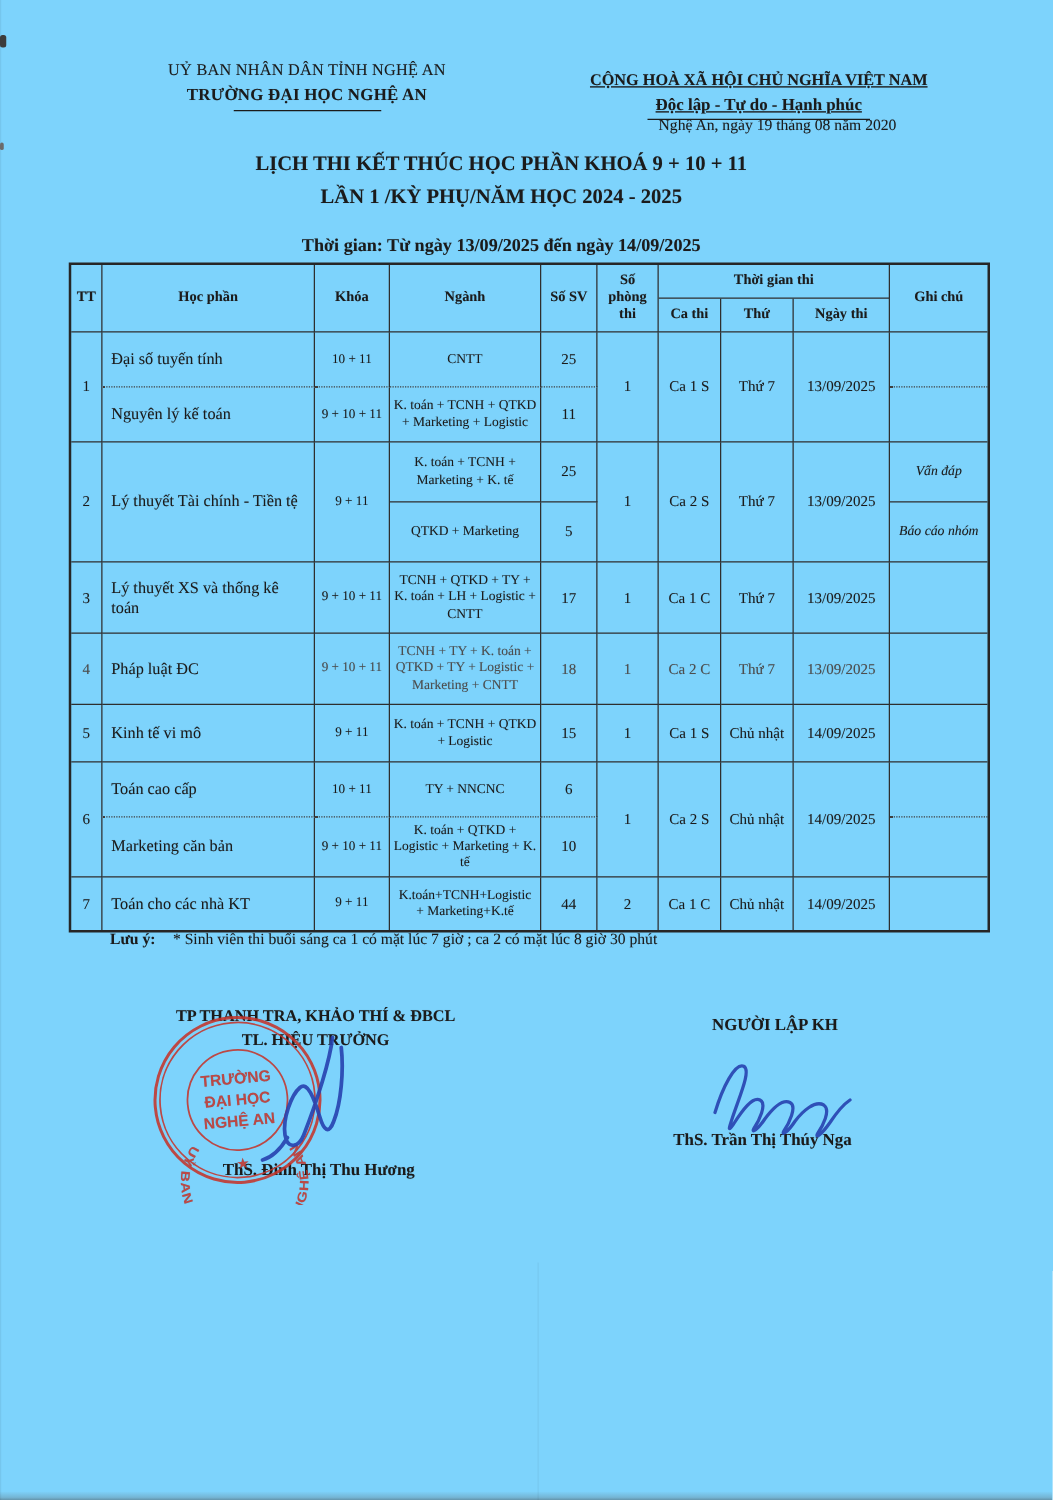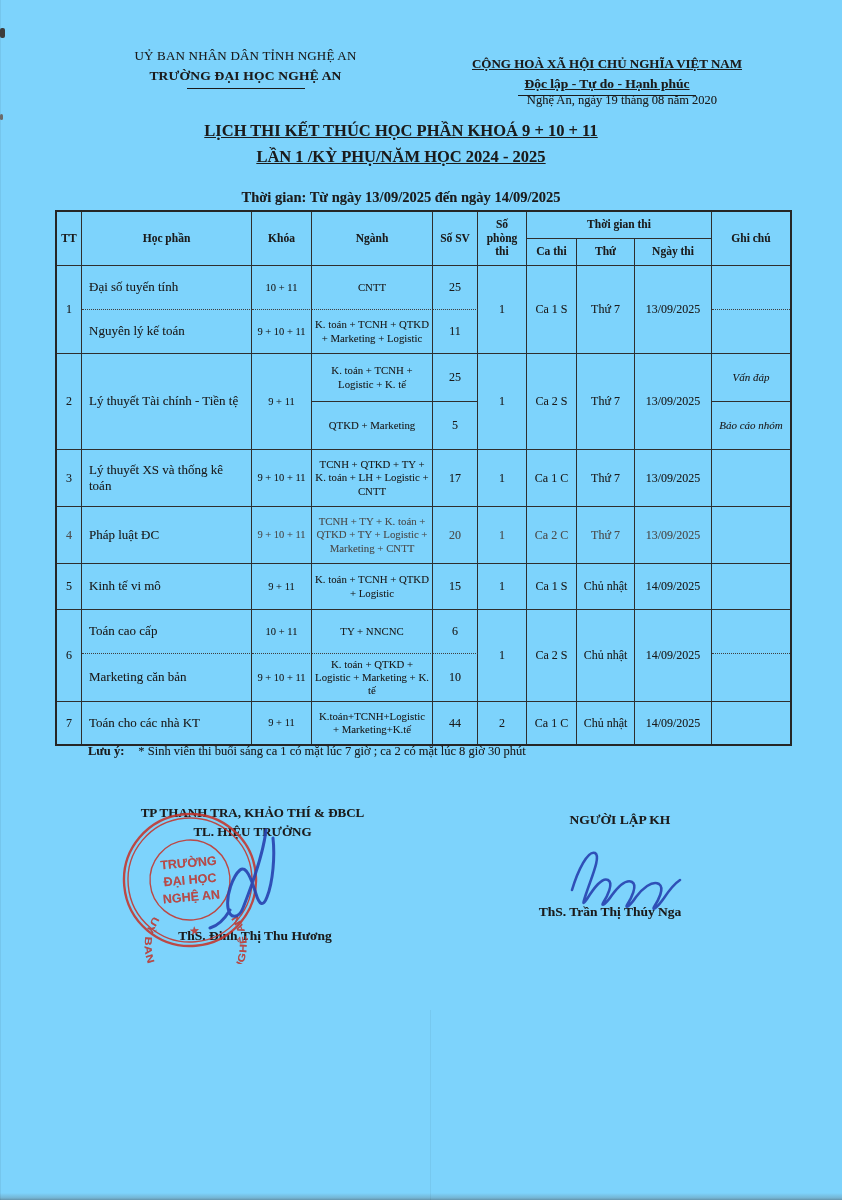--- a/index.html
+++ b/index.html
@@ -10,21 +10,21 @@
   .ctr{text-align:center;}
   
   .org-left{left:108px;top:46px;width:275px;font-size:13px;letter-spacing:.2px;line-height:1.55;}
   .org-left .l2{font-size:13.5px;font-weight:bold;}
   .uline{display:block;margin:1px auto 0;border-bottom:1.4px solid #1b1b1b;}
   .org-right{left:462px;top:54px;width:290px;line-height:1.5;text-decoration:underline;}
   .org-right .l1{font-size:13px;font-weight:bold;}
   .org-right .l2{font-size:13.5px;font-weight:bold;}
   .dateline{left:492px;top:93px;width:260px;font-size:12.5px;}
   .titleblk{left:131px;top:118px;width:540px;line-height:1.55;}
-  .titleblk .t1,.titleblk .t2{font-size:16.5px;font-weight:bold;text-decoration:underline;}
+  .titleblk .t1,.titleblk .t2{font-size:16.5px;font-weight:bold;}
   .titleblk .t3{font-size:14.5px;font-weight:bold;margin-top:17px;}
   
   .tblwrap{left:55px;top:210px;}
   table{border-collapse:separate;border-spacing:0;table-layout:fixed;width:733px;
         border:2.2px solid #262626;}
   th,td{border-right:1.5px solid #2e2e2e;border-bottom:1.5px solid #2e2e2e;
         padding:1px 3px;vertical-align:middle;text-align:center;overflow:hidden;}
   th{font-size:11.5px;font-weight:bold;line-height:1.2;}
   td{font-size:12px;line-height:1.25;}
   td.hp{text-align:left;padding-left:7px;font-size:13px;}
@@ -128,21 +128,21 @@
         <td class="khoa">9 + 10 + 11</td>
         <td class="small">K. toán + TCNH + QTKD + Marketing + Logistic</td>
         <td>11</td>
         <td class="noR"></td>
       </tr>
 
       <tr style="height:48px">
         <td rowspan="2">2</td>
         <td rowspan="2" class="hp">Lý thuyết Tài chính - Tiền tệ</td>
         <td rowspan="2" class="khoa">9 + 11</td>
-        <td class="small">K. toán + TCNH + Logistic + K. tế</td>
+        <td class="small">K. toán + TCNH + Marketing + K. tế</td>
         <td>25</td>
         <td rowspan="2">1</td>
         <td rowspan="2">Ca 2 S</td>
         <td rowspan="2">Thứ 7</td>
         <td rowspan="2">13/09/2025</td>
         <td class="noR it">Vấn đáp</td>
       </tr>
       <tr style="height:48px">
         <td class="small">QTKD + Marketing</td>
         <td>5</td>
@@ -160,21 +160,21 @@
         <td>Thứ 7</td>
         <td>13/09/2025</td>
         <td class="noR"></td>
       </tr>
 
       <tr style="height:57px">
         <td class="faded">4</td>
         <td class="hp">Pháp luật ĐC</td>
         <td class="khoa faded">9 + 10 + 11</td>
         <td class="small faded">TCNH + TY + K. toán + QTKD + TY + Logistic + Marketing + CNTT</td>
-        <td class="faded">20</td>
+        <td class="faded">18</td>
         <td class="faded">1</td>
         <td class="faded">Ca 2 C</td>
         <td class="faded">Thứ 7</td>
         <td class="faded">13/09/2025</td>
         <td class="noR"></td>
       </tr>
 
       <tr style="height:46px">
         <td>5</td>
         <td class="hp">Kinh tế vi mô</td>

